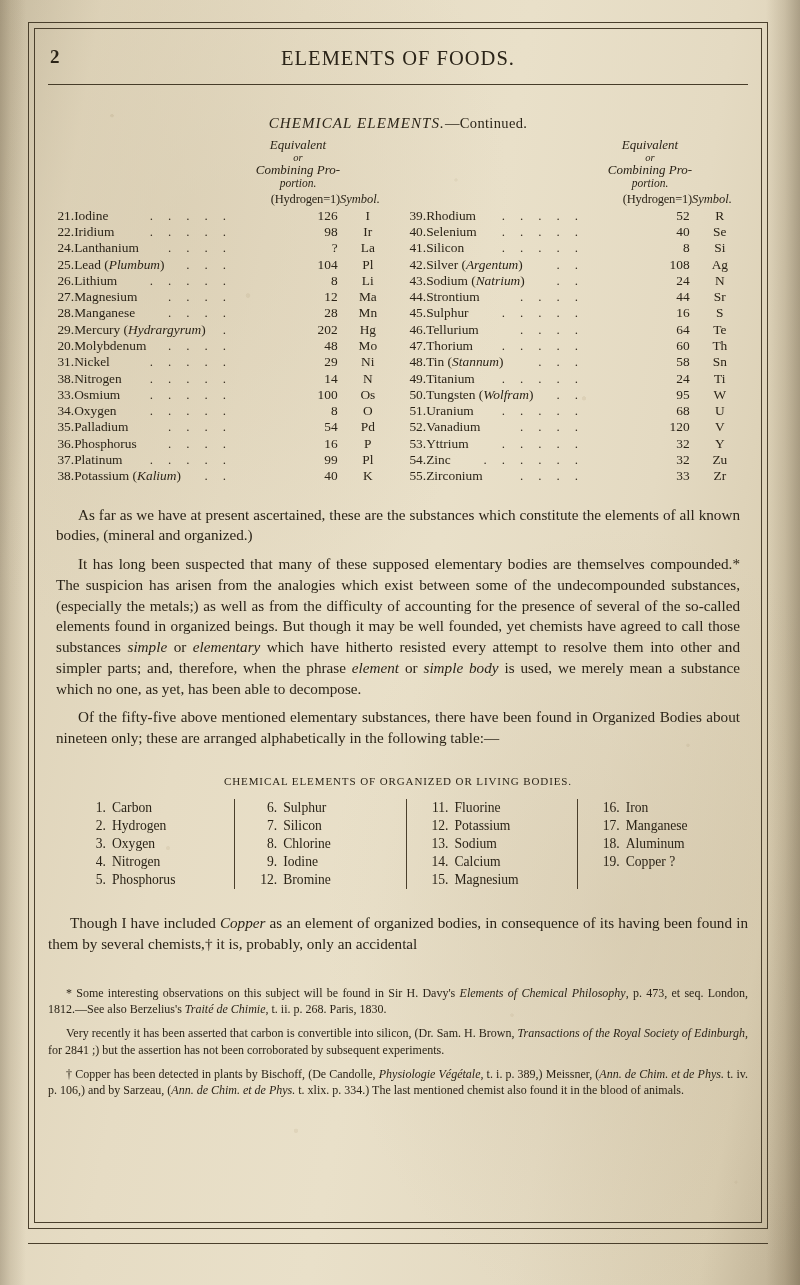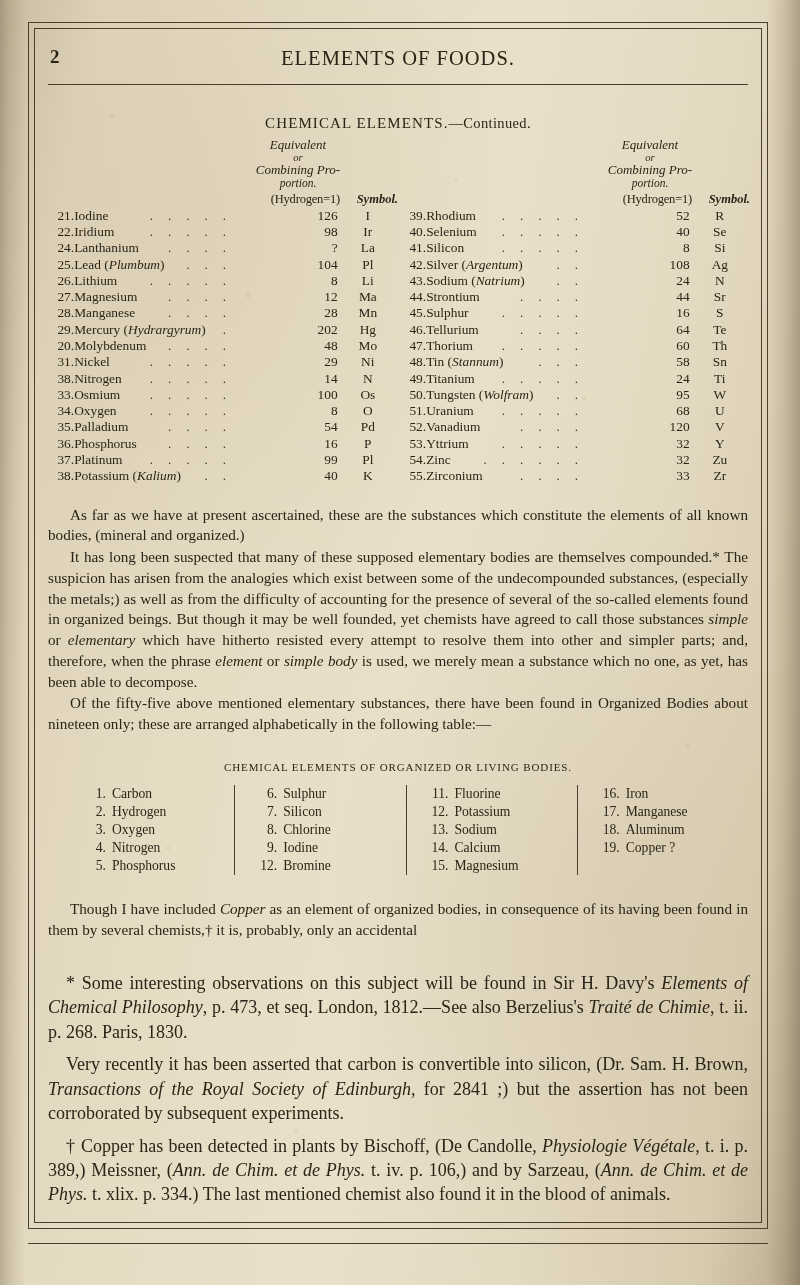--- a/index.html
+++ b/index.html
@@ -107,21 +107,21 @@
     width: 700px;
   }
 
   
   .caption {
     text-align: center;
     font-size: 14.5px;
     margin-top: 30px;
     letter-spacing: .35px;
   }
-  .caption .sc { font-variant: small-caps; letter-spacing: 1.1px; font-size: 15px; }
+  .caption .sc { font-variant: small-caps; letter-spacing: 1.1px; font-size: 15px; font-style: italic; }
 
   
   .eltables {
     display: flex;
     margin-top: 6px;
   }
   .eltable { width: 350px; }
   .eltable.right { padding-left: 2px; }
 
   .colhead {
@@ -141,23 +141,22 @@
     font-size: 12.5px;
     margin-top: 2px;
   }
   .subhead .sh-name { flex: 1 1 auto; }
   .subhead .sh-eq {
     width: 112px; text-align: right;
     font-style: normal;
     letter-spacing: -.2px;
   }
   .subhead .sh-sym {
-    width: 58px; text-align: right;
+    width: 58px; text-align: left;
     font-style: italic;
-    font-weight: bold;
   }
 
   table.els {
     border-collapse: collapse;
     width: 350px;
     font-size: 13.4px;
     margin-top: 1px;
   }
   table.els td { padding: 0; line-height: 1.215; vertical-align: baseline; }
   td.num  { width: 26px; text-align: right; padding-right: 4px; white-space: nowrap; }
@@ -179,21 +178,21 @@
   }
 
   
   .prose {
     margin-top: 20px;
     font-size: 15.2px;
     line-height: 1.365;
     text-align: justify;
     text-justify: inter-word;
   }
-  .prose p { margin: 0; text-indent: 22px; }
+  .prose p { margin: 8px; text-indent: 22px; }
   .prose p + p { margin-top: 1px; }
   .it { font-style: italic; }
 
   
   .caption2 {
     text-align: center;
     font-size: 11px;
     letter-spacing: .9px;
     margin-top: 26px;
     font-variant: small-caps;
@@ -218,21 +217,21 @@
     margin-top: 24px;
     font-size: 15.2px;
     line-height: 1.365;
     text-align: justify;
   }
   .prose2 p { margin: 0; text-indent: 22px; }
 
   
   .footnotes {
     margin-top: 30px;
-    font-size: 18px;
+    font-size: 12px;
     line-height: 1.36;
     text-align: justify;
     font-family: Liberation Serif, serif;
   }
   .footnotes p { margin: 0; text-indent: 18px; }
   .footnotes p + p { margin-top: 8px; }
 </style>
 </head>
 <body>
 

